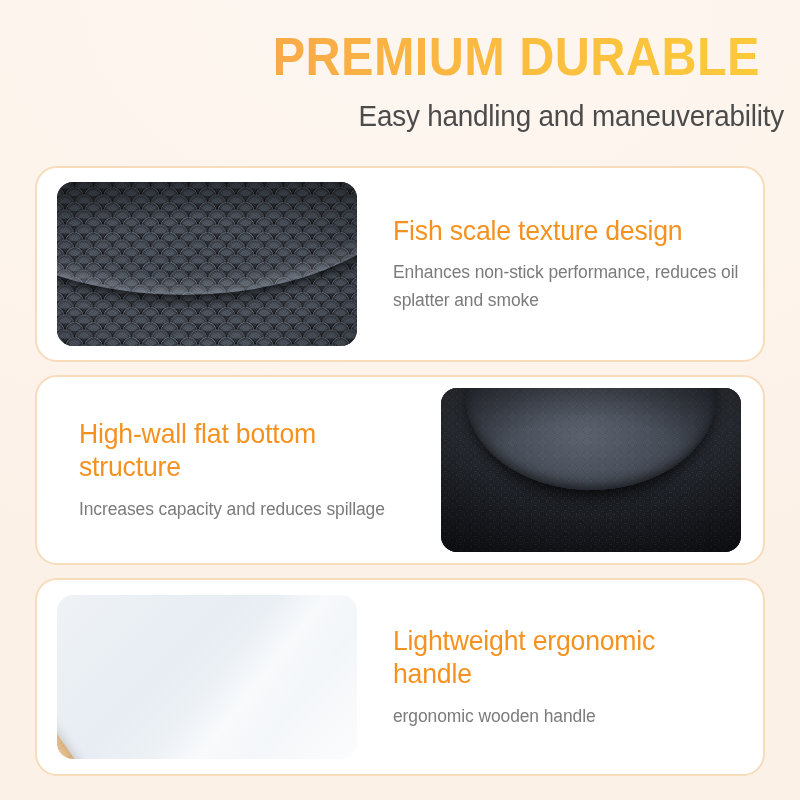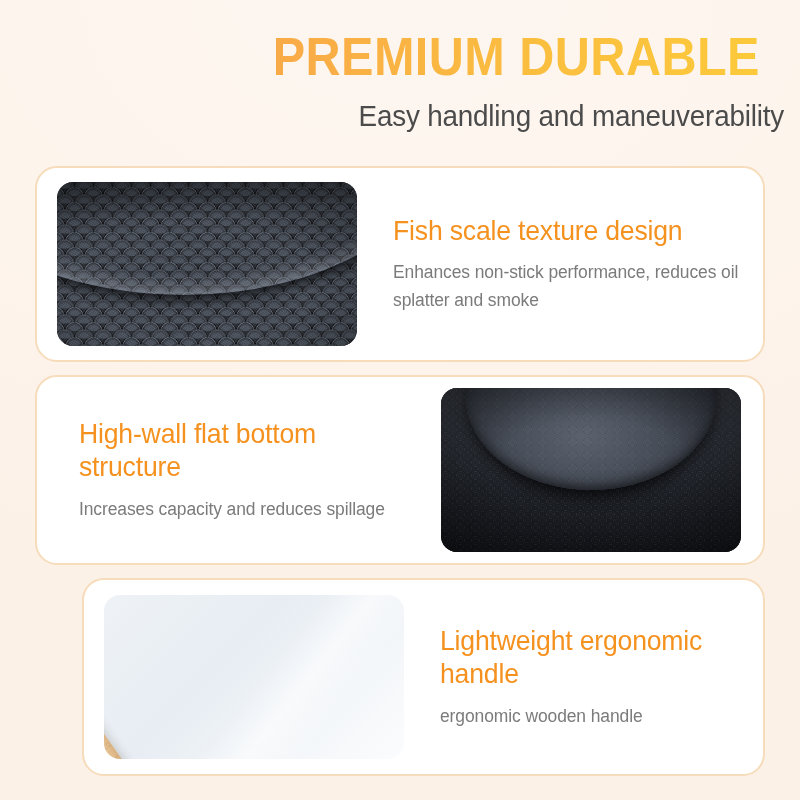--- a/index.html
+++ b/index.html
@@ -68,21 +68,21 @@
     background: #ffffff;
     border: 2px solid #f6dcba;
     border-radius: 22px;
     display: flex;
     align-items: center;
     margin-bottom: 13px;
     overflow: hidden;
   }
   .card.c1 { height: 196px; }
   .card.c2 { height: 190px; }
-  .card.c3 { height: 198px; margin-left: 47px; }
+  .card.c3 { height: 198px; }
 
   .card.reverse { flex-direction: row-reverse; }
 
   .thumb {
     flex: 0 0 auto;
     width: 300px;
     height: 164px;
     border-radius: 16px;
     margin: 0 0 0 20px;
     overflow: hidden;

